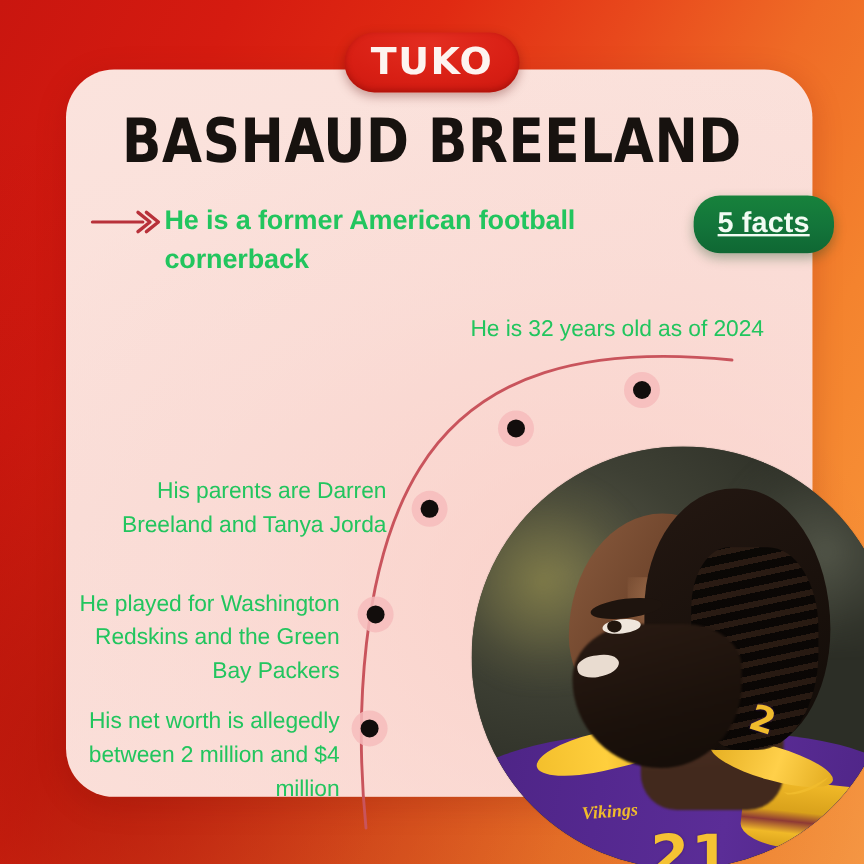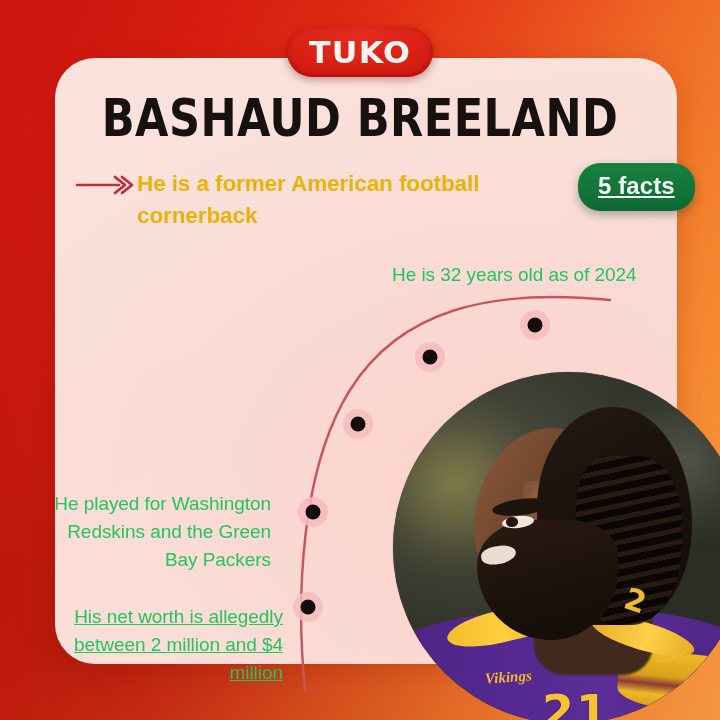--- a/index.html
+++ b/index.html
@@ -105,21 +105,21 @@
     align-items: flex-start;
   }
   #arrow {
     flex: 0 0 auto;
     width: 62px;
     height: 26px;
     margin-top: 4px;
     display: block;
   }
   #subtitle {
-    color: #eab308;
+    color: #22c55e;
     font-size: 22.5px;
     font-weight: 700;
     line-height: 1.42;
     letter-spacing: -0.1px;
     max-width: 405px;
   }
 
   
   #facts-badge {
     position: absolute;
@@ -291,22 +291,22 @@
     color: #22c55e;
     font-size: 19px;
     line-height: 1.47;
     letter-spacing: -0.05px;
     z-index: 30;
   }
   .fact.right { text-align: right; }
   #fact-0 { left: 392px; top: 261px; width: 246px; text-align: left; }
   #fact-1 { left: 190px; top: 313px; width: 200px; }
   #fact-2 { left: 90px;  top: 396px; width: 232px; }
-  #fact-3 { left: 46px;  top: 490px; width: 225px; }
-  #fact-4 { left: 58px;  top: 603px; width: 225px; text-decoration: underline; }
+  #fact-3 { left: 58px;  top: 490px; width: 225px; }
+  #fact-4 { left: 58px;  top: 588px; width: 225px; }
 </style>
 </head>
 <body>
 
 <div id="stage">
 
   <div id="bg"></div>
   <div id="bg-vign"></div>
 
   <div id="card">
@@ -366,16 +366,17 @@
       <circle cx="358" cy="424" r="15" fill="#f6bcbc" opacity="0.85"></circle>
       <circle cx="358" cy="424" r="7.5" fill="#120d0c"></circle>
       <circle cx="313" cy="512" r="15" fill="#f6bcbc" opacity="0.85"></circle>
       <circle cx="313" cy="512" r="7.5" fill="#120d0c"></circle>
       <circle cx="308" cy="607" r="15" fill="#f6bcbc" opacity="0.85"></circle>
       <circle cx="308" cy="607" r="7.5" fill="#120d0c"></circle>
     </g>
   </svg>
 
   <div class="fact" id="fact-0">He is 32 years old as of 2024</div>
+  <div class="fact right" id="fact-2">His parents are Darren Breeland and Tanya Jorda</div>
   <div class="fact right" id="fact-3">He played for Washington Redskins and the Green Bay Packers</div>
   <div class="fact right" id="fact-4">His net worth is allegedly between 2 million and $4 million</div>
 
 </div>
 
 </body></html>

